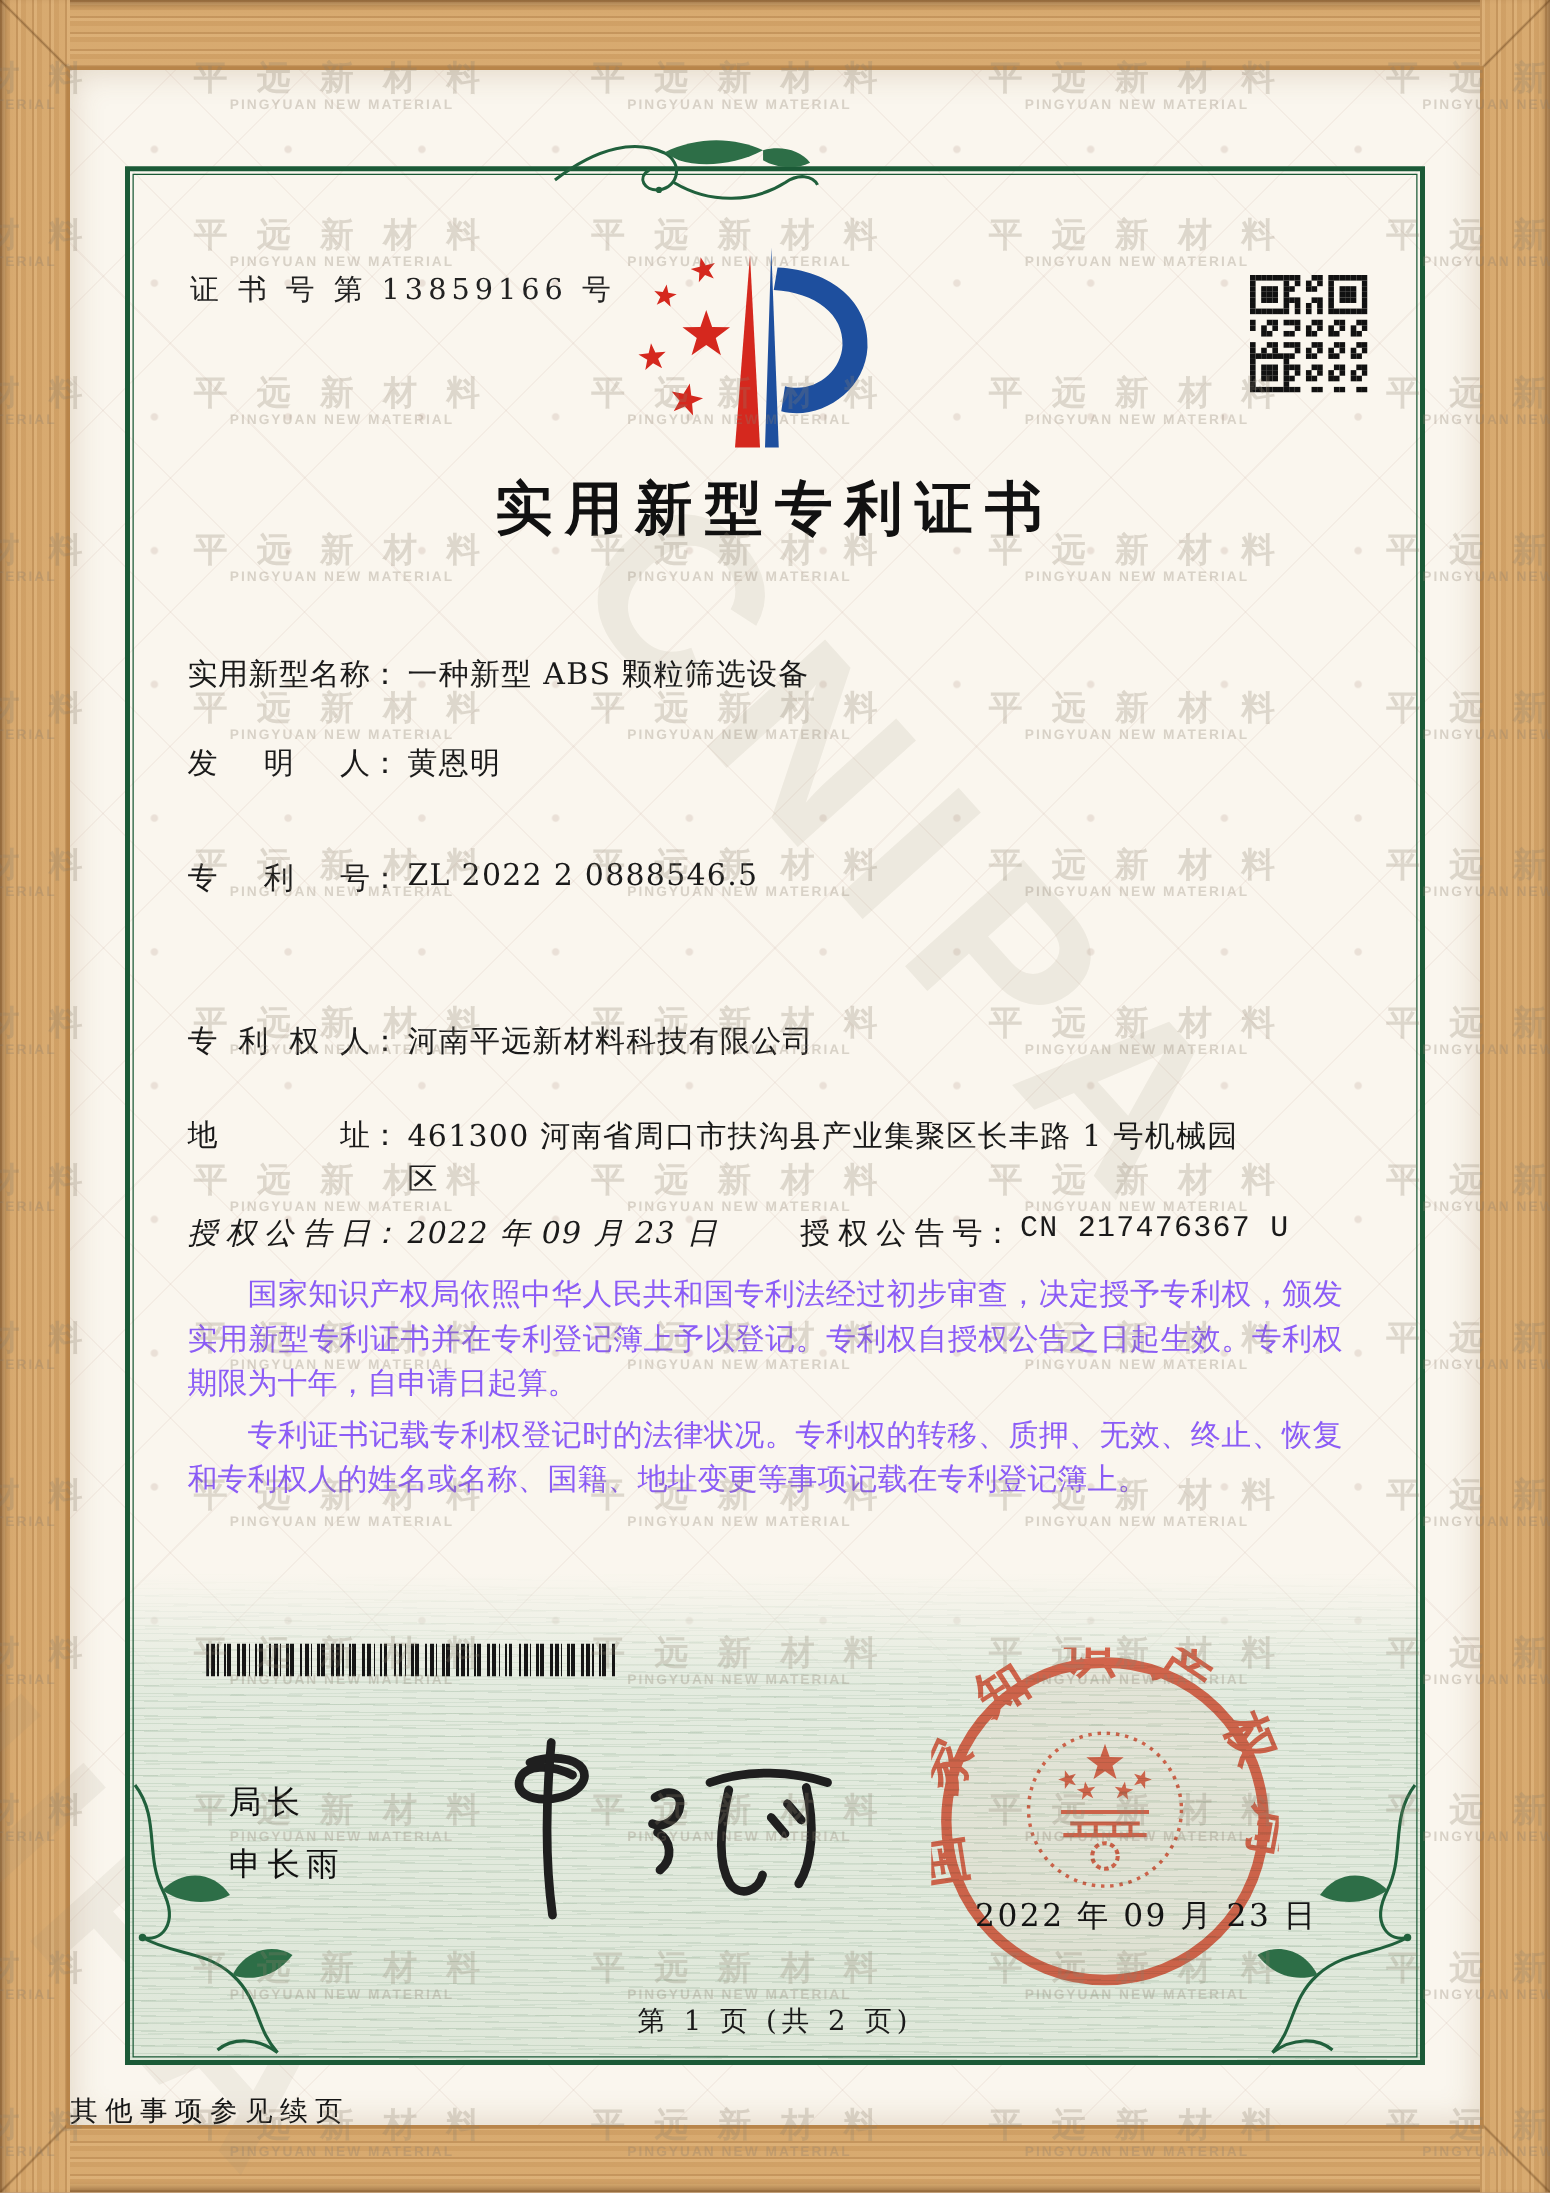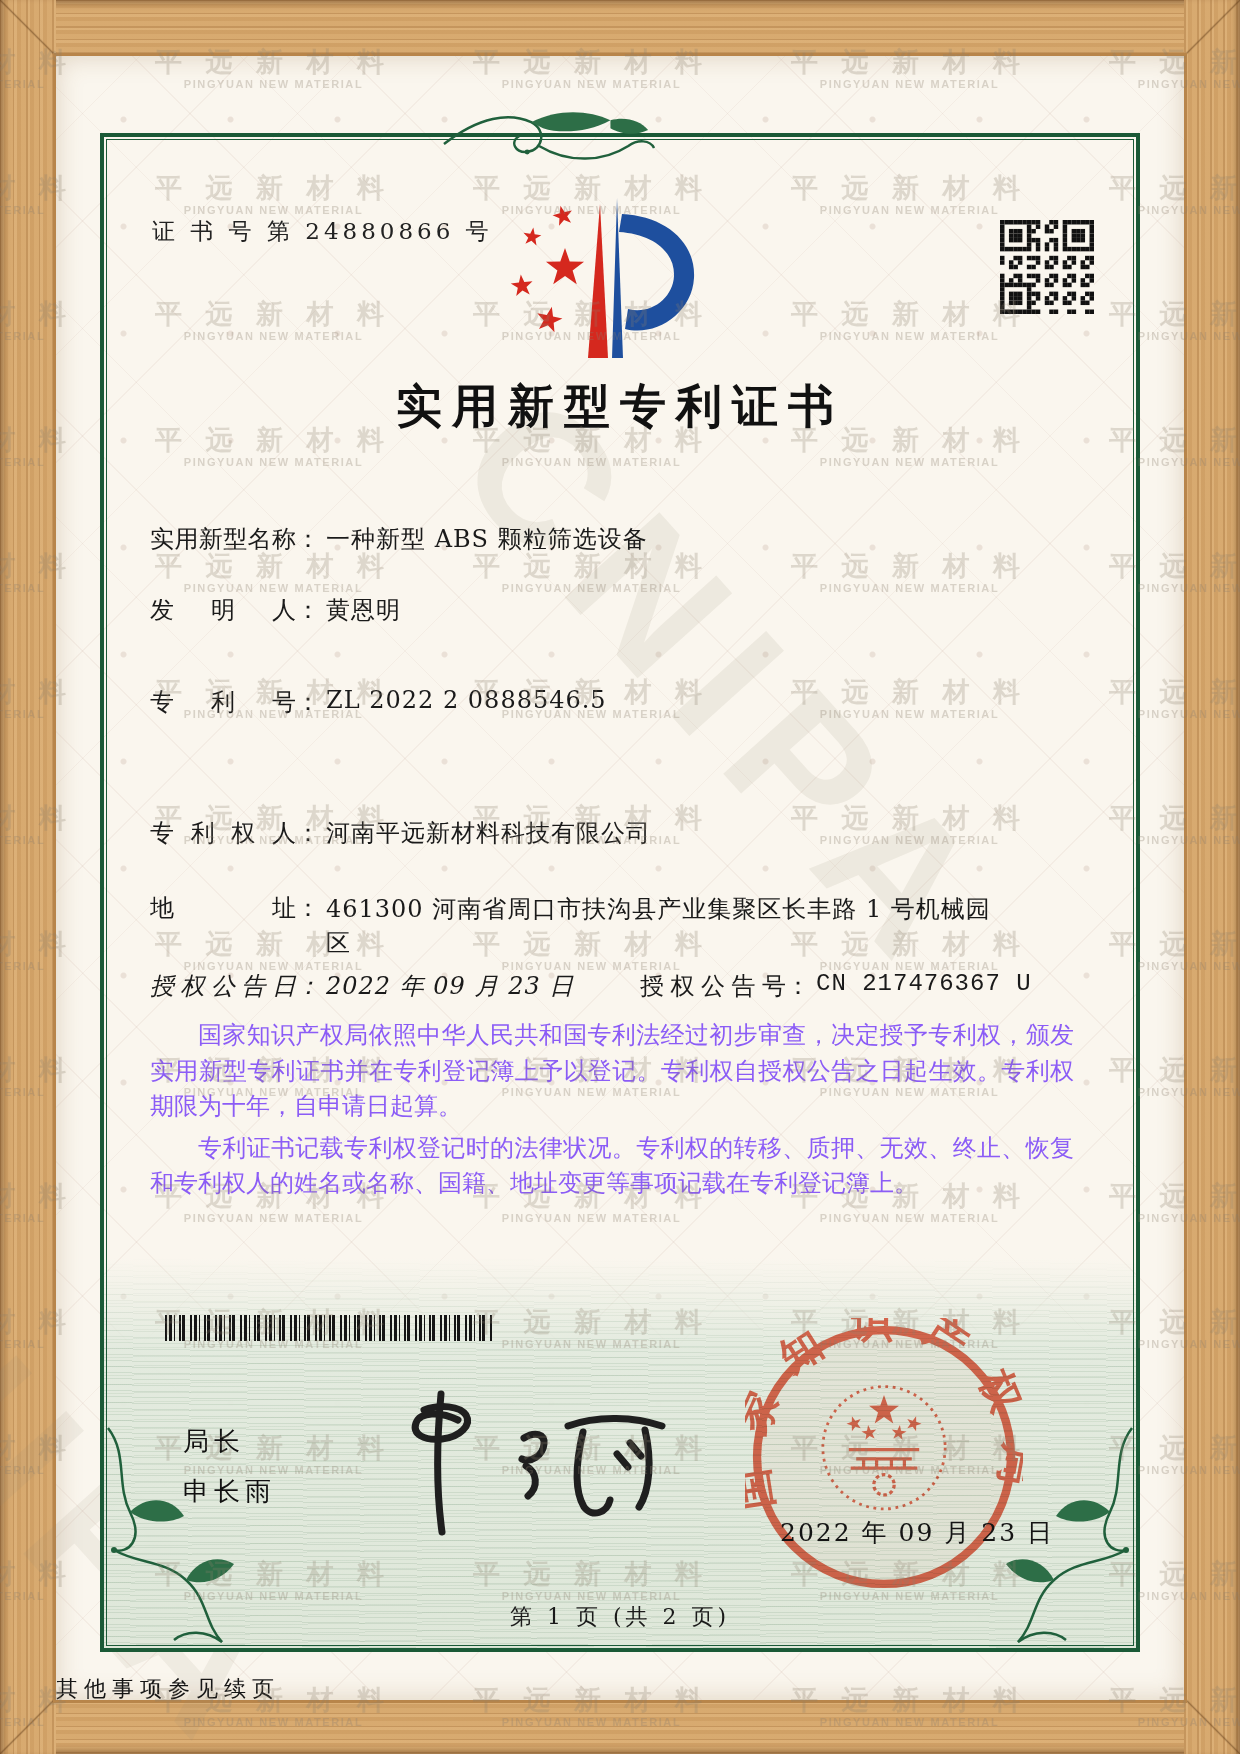--- a/index.html
+++ b/index.html
@@ -139,21 +139,21 @@
     </defs>
     <use href="#flo"></use>
   </svg>
   <svg class="flourish" style="left:944px;top:1368px;width:140px;height:228px;" viewBox="0 0 140 228">
       <use href="#cor"></use>
     </svg>
   <svg class="flourish" style="left:44px;top:1368px;width:140px;height:228px;transform:scaleX(-1);" viewBox="0 0 140 228">
       <use href="#cor"></use>
     </svg>
 
-  <div class="abs cert-no z3">证 书 号 第 24880866 号</div>
+  <div class="abs cert-no z3">证 书 号 第 13859166 号</div>
 
   <svg class="abs z3" style="left:449px;top:134px;width:212px;height:174px;" viewBox="0 0 212 174">
     <defs>
       <path id="st" d="M0,-10 L2.35,-3.23 L9.51,-3.09 L3.8,1.24 L5.88,8.09 L0,4 L-5.88,8.09 L-3.8,1.24 L-9.51,-3.09 L-2.35,-3.23 Z"></path>
     </defs>
     <g>
       <use href="#st" fill="#d5281e" transform="translate(58,26) scale(1.05) rotate(-14)"></use>
       <use href="#st" fill="#d5281e" transform="translate(27,47) scale(0.95) rotate(8)"></use>
       <use href="#st" fill="#d5281e" transform="translate(60,78) scale(2.0)"></use>
       <use href="#st" fill="#d5281e" transform="translate(17,96) scale(1.15) rotate(-6)"></use>

